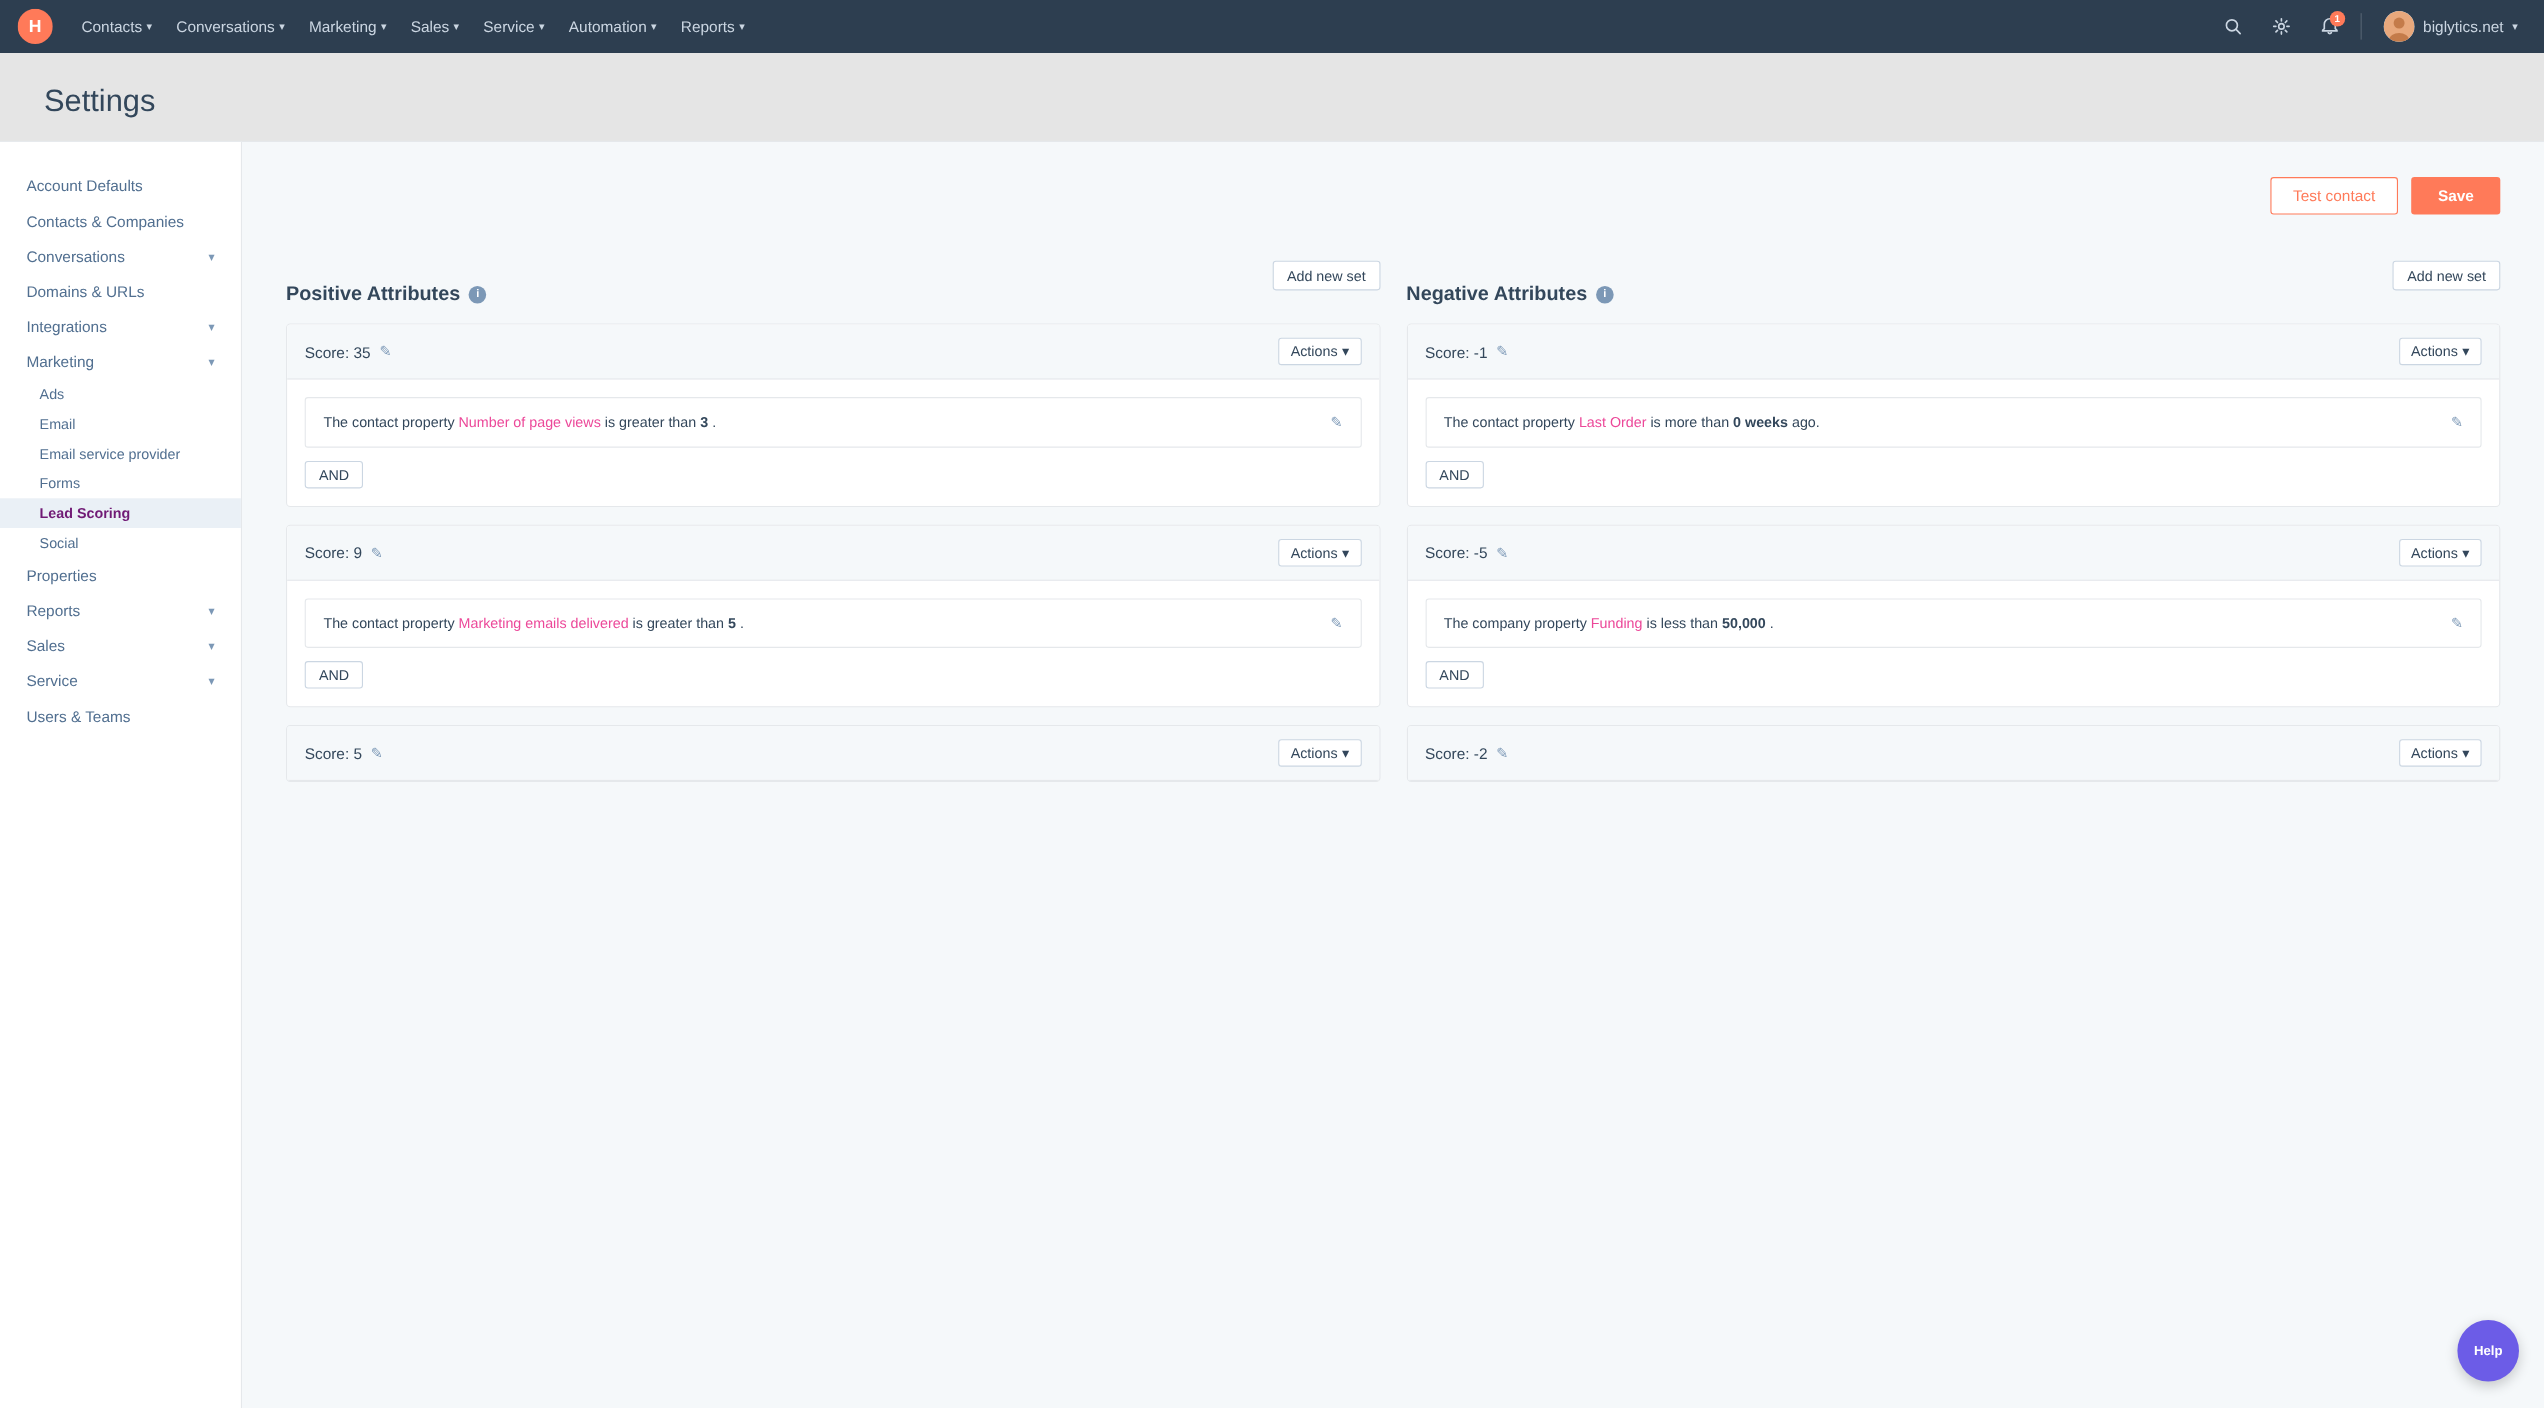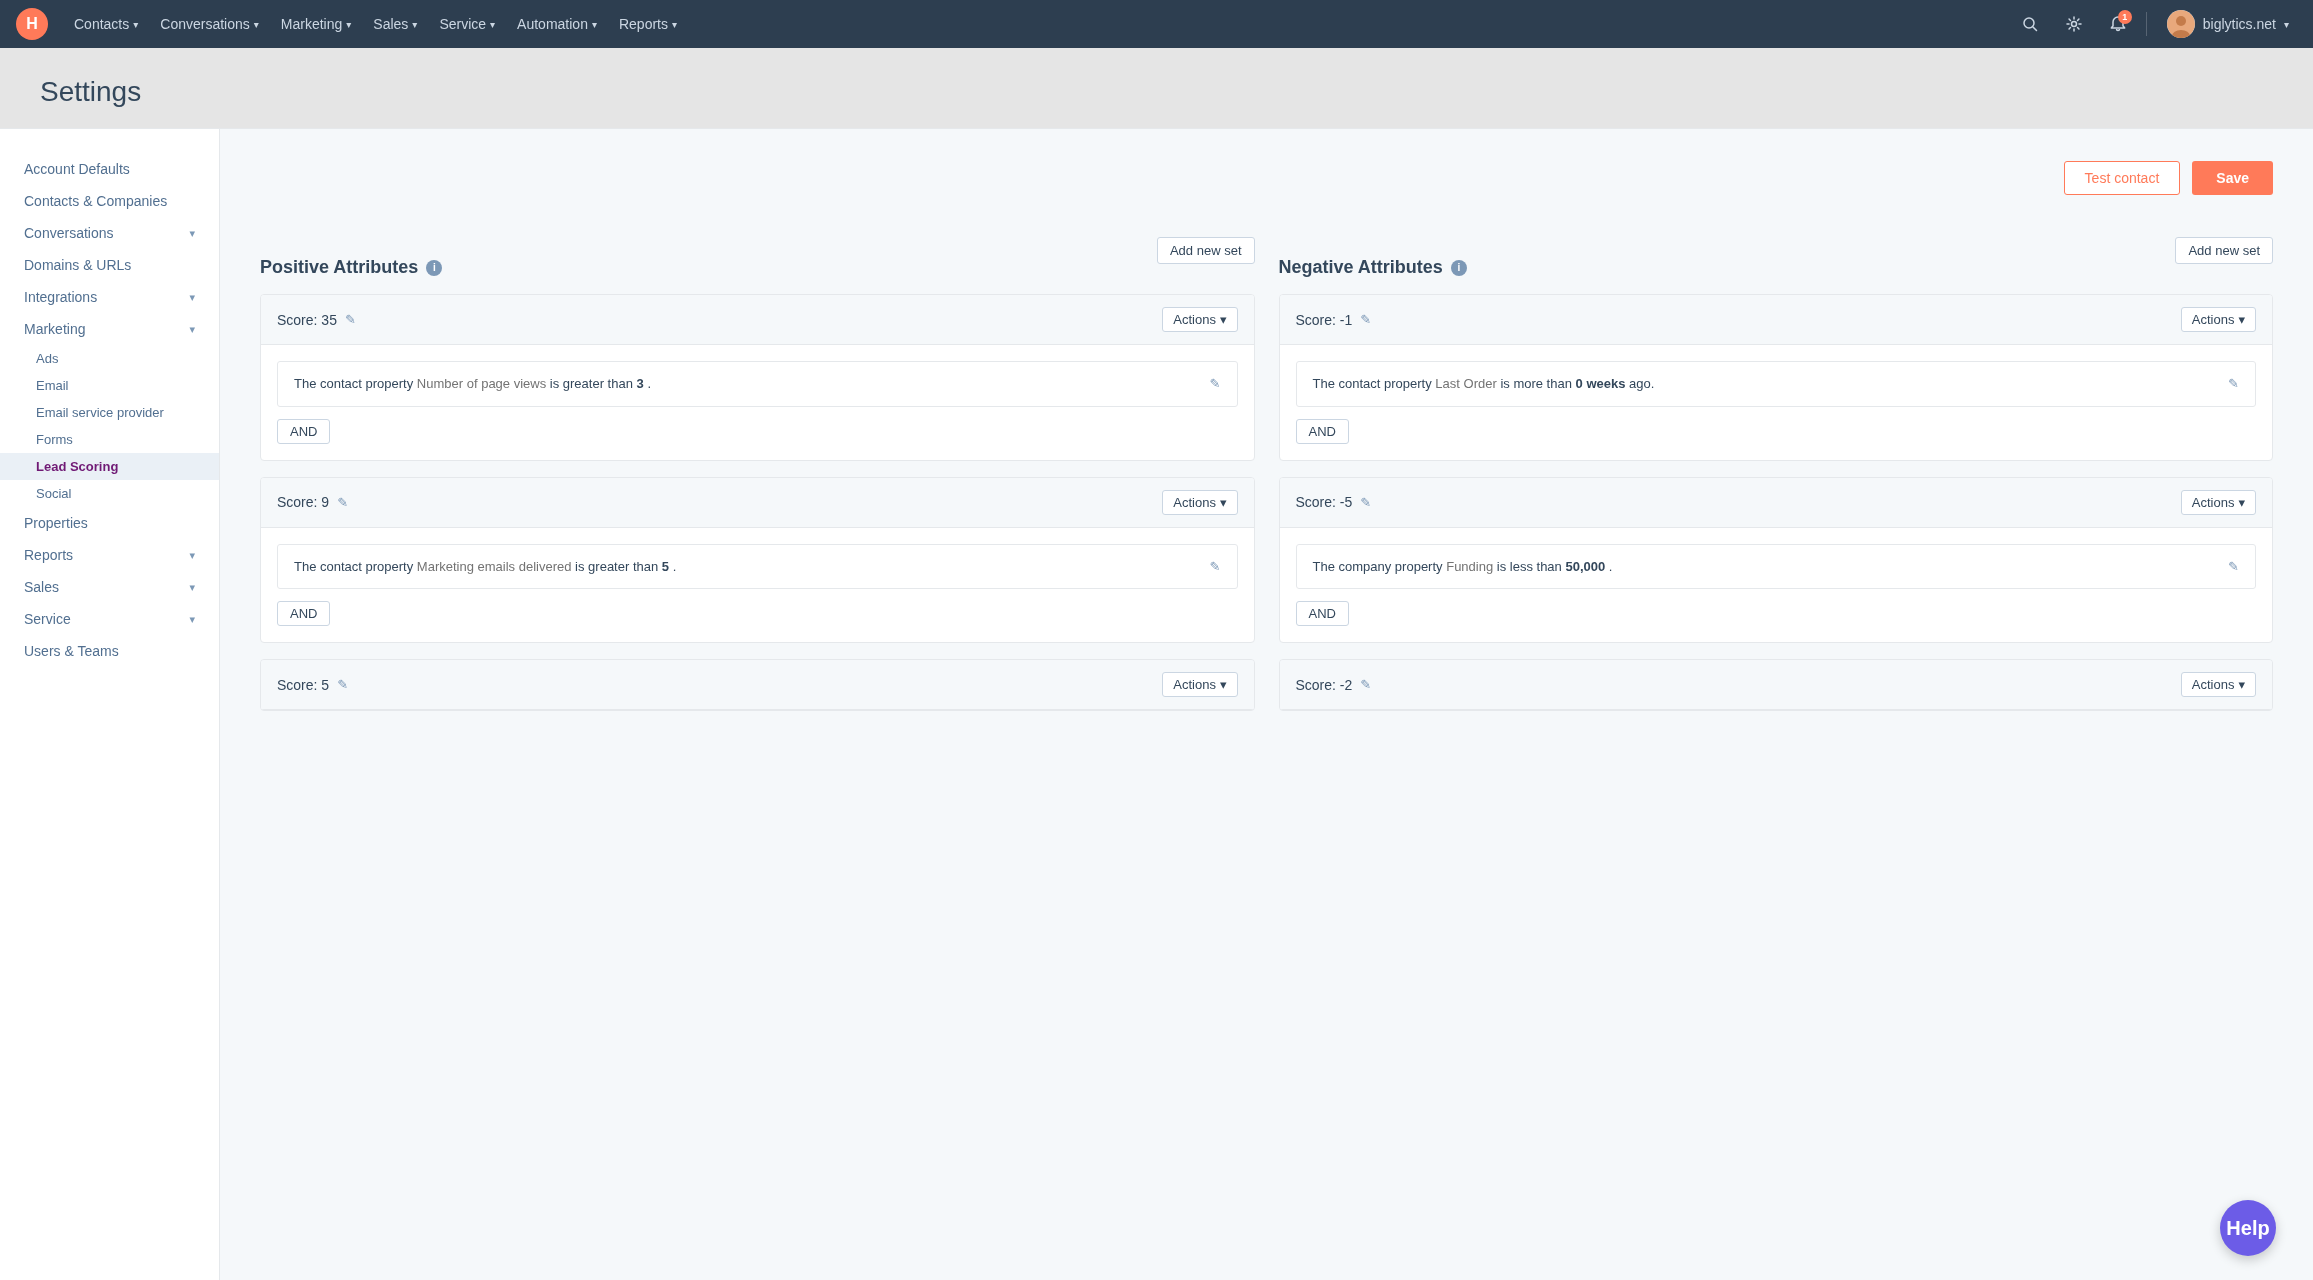--- a/index.html
+++ b/index.html
@@ -262,21 +262,21 @@
       font-size: 13px;
       color: #33475b;
       line-height: 1.5;
       margin-bottom: 12px;
       display: flex;
       align-items: flex-start;
       justify-content: space-between;
       gap: 8px;
     }
     .condition-text { flex: 1; }
-    .prop-link { color: #737373; text-decoration: none; }
+    .prop-link { color: #ec4899; text-decoration: none; }
     .prop-bold { font-weight: 600; }
     .and-btn {
       border: 1px solid #cbd6e2;
       background: white;
       color: #33475b;
       padding: 4px 12px;
       border-radius: 3px;
       cursor: pointer;
       font-size: 13px;
     }
@@ -285,30 +285,30 @@
       display: flex;
       justify-content: space-between;
       align-items: center;
       margin-bottom: 16px;
     }
 
     
     .help-btn {
       position: fixed;
       bottom: 24px;
-      right: 37px;
+      right: 23px;
       background: #6c5ce7;
       color: white;
       width: 56px;
       height: 56px;
       border-radius: 28px;
       display: flex;
       align-items: center;
       justify-content: center;
-      font-size: 20px;
+      font-size: 12px;
       font-weight: 600;
       cursor: pointer;
       box-shadow: 0 4px 12px rgba(0,0,0,0.2);
     }
   </style>
 </head>
 <body>
 
 <nav class="top-nav">
   <div class="nav-logo">

